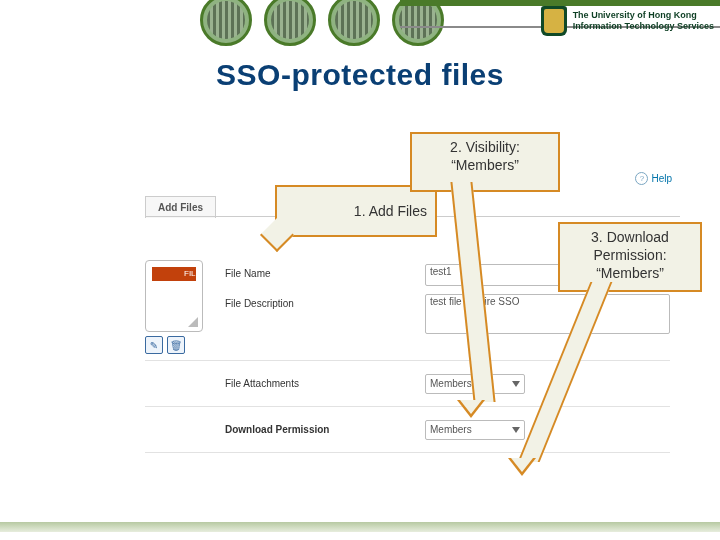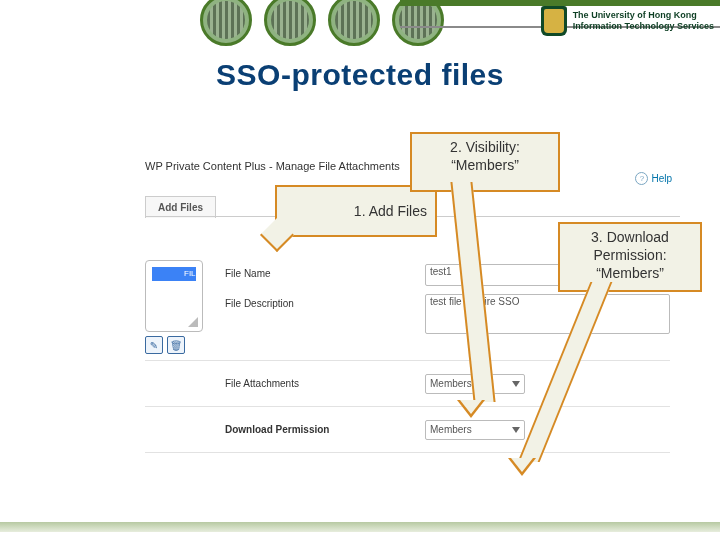--- a/index.html
+++ b/index.html
@@ -30,21 +30,21 @@
   
   .shot{position:absolute;left:145px;top:160px;width:555px;height:340px;font-size:10px;color:#555;}
   .shot-title{font-size:11px;color:#333;}
   .help-link{position:absolute;right:28px;top:12px;color:#0073aa;font-size:10px;display:flex;align-items:center;gap:3px;}
   .help-ico{width:11px;height:11px;border:1px solid #7aa6c2;border-radius:50%;display:inline-flex;align-items:center;justify-content:center;font-size:8px;color:#7aa6c2;}
   .tab{position:absolute;left:0;top:36px;padding:5px 12px;border:1px solid #ccc;border-bottom:none;background:#f7f7f7;font-weight:bold;}
   .tab-line{position:absolute;left:0;right:20px;top:56px;border-top:1px solid #ccc;}
 
   .file-box{position:absolute;left:0;top:100px;width:60px;}
   .file-thumb{width:56px;height:70px;border:1px solid #bbb;border-radius:4px;background:#fff;position:relative;}
-  .file-thumb .tag{position:absolute;top:6px;left:6px;right:6px;height:14px;background:#3b82f6;color:#fff;font-size:8px;text-align:center;line-height:14px;padding-left:32px;}
+  .file-thumb .tag{position:absolute;top:6px;left:6px;right:6px;height:14px;background:#c2410c;color:#fff;font-size:8px;text-align:center;line-height:14px;padding-left:32px;}
   .file-thumb .fold{position:absolute;bottom:4px;right:4px;width:0;height:0;border-left:10px solid transparent;border-bottom:10px solid #bbb;}
   .mini-icons{display:flex;gap:4px;margin-top:4px;}
   .mini{width:16px;height:16px;border:1px solid #3a6aa0;border-radius:2px;font-size:10px;color:#3a6aa0;display:flex;align-items:center;justify-content:center;background:#eef4fb;}
 
   .lbl{position:absolute;left:80px;font-size:10px;color:#333;}
   .fld{position:absolute;left:280px;right:30px;height:18px;border:1px solid #bbb;border-radius:2px;padding:1px 4px;font-size:10px;color:#555;background:#fff;}
   .fld.ta{height:36px;}
   .sel{position:absolute;left:280px;width:80px;height:18px;border:1px solid #bbb;border-radius:2px;background:#fff;font-size:10px;padding:0 14px 0 4px;line-height:18px;}
   .sel:after{content:"";position:absolute;right:4px;top:6px;width:0;height:0;border-left:4px solid transparent;border-right:4px solid transparent;border-top:6px solid #666;}
 
@@ -99,21 +99,20 @@
       <div class="logo-text">
         <div>The University of Hong Kong</div>
         <div>Information Technology Services</div>
       </div>
     </div>
   </div>
 
   <div class="title">SSO-protected files</div>
 
   <div class="shot">
-    <div class="shot-title">WP Private Content Plus - Manage File Attachments</div>
     <div class="help-link">
       <span class="help-ico">?</span>
       <span>Help</span>
     </div>
 
     <div class="tab">Add Files</div>
     <div class="tab-line"></div>
 
     <div class="file-box">
       <div class="file-thumb">

